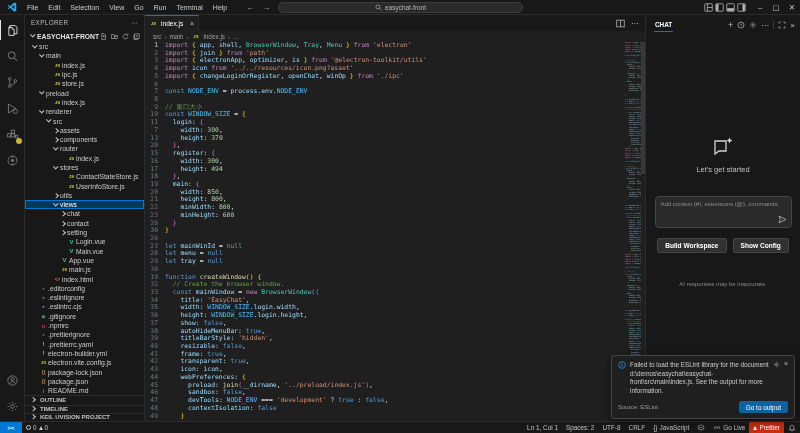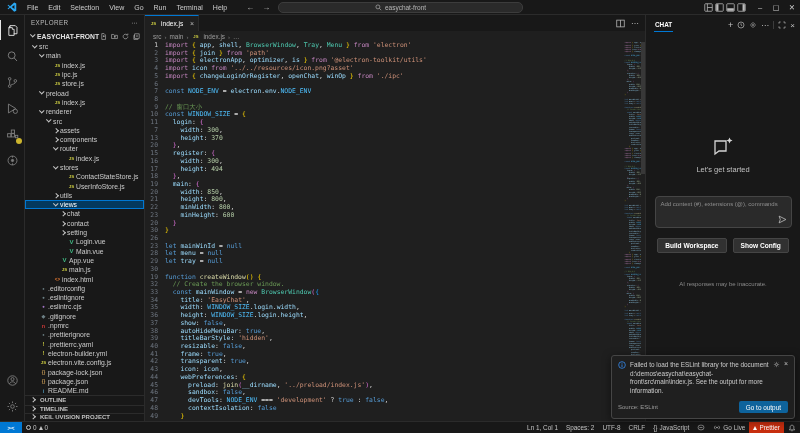--- a/index.html
+++ b/index.html
@@ -522,21 +522,21 @@
             <div class="cline">
               <span class="lnum">5</span>
               <span class="ltext"><span style="color:#c586c0">import</span> <span style="color:#ffd700">{</span> <span style="color:#9cdcfe">changeLoginOrRegister</span><span style="color:#d4d4d4">,</span> <span style="color:#9cdcfe">openChat</span><span style="color:#d4d4d4">,</span> <span style="color:#9cdcfe">winOp</span> <span style="color:#ffd700">}</span> <span style="color:#c586c0">from</span> <span style="color:#ce9178">'./ipc'</span></span>
             </div>
             <div class="cline">
               <span class="lnum">6</span>
               <span class="ltext"></span>
             </div>
             <div class="cline">
               <span class="lnum">7</span>
-              <span class="ltext"><span style="color:#569cd6">const</span> <span style="color:#4fc1ff">NODE_ENV</span> <span style="color:#d4d4d4">=</span> <span style="color:#9cdcfe">electron</span><span style="color:#d4d4d4">.</span><span style="color:#9cdcfe">env</span><span style="color:#d4d4d4">.</span><span style="color:#4fc1ff">NODE_ENV</span></span>
+              <span class="ltext"><span style="color:#569cd6">const</span> <span style="color:#4fc1ff">NODE_ENV</span> <span style="color:#d4d4d4">=</span> <span style="color:#9cdcfe">process</span><span style="color:#d4d4d4">.</span><span style="color:#9cdcfe">env</span><span style="color:#d4d4d4">.</span><span style="color:#4fc1ff">NODE_ENV</span></span>
             </div>
             <div class="cline">
               <span class="lnum">8</span>
               <span class="ltext"></span>
             </div>
             <div class="cline">
               <span class="lnum">9</span>
               <span class="ltext"><span style="color:#6a9955">// 窗口大小</span></span>
             </div>
             <div class="cline">

